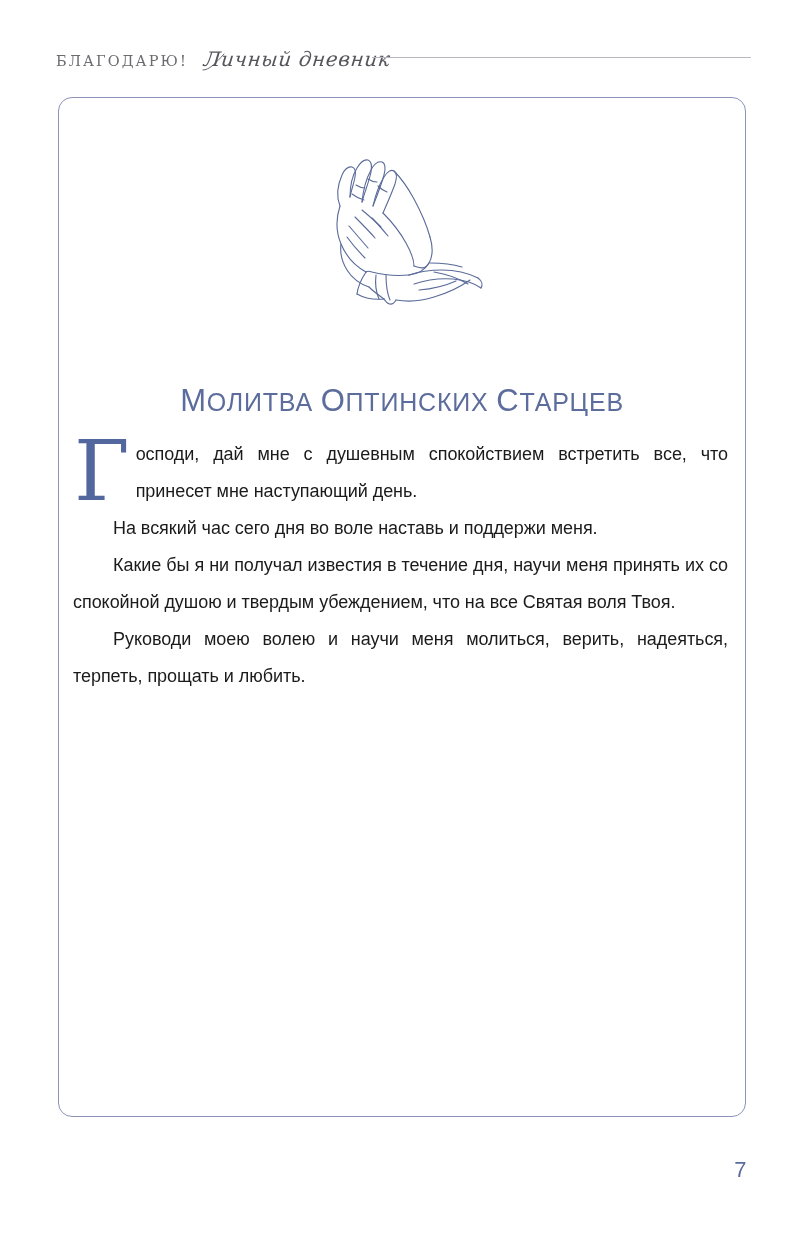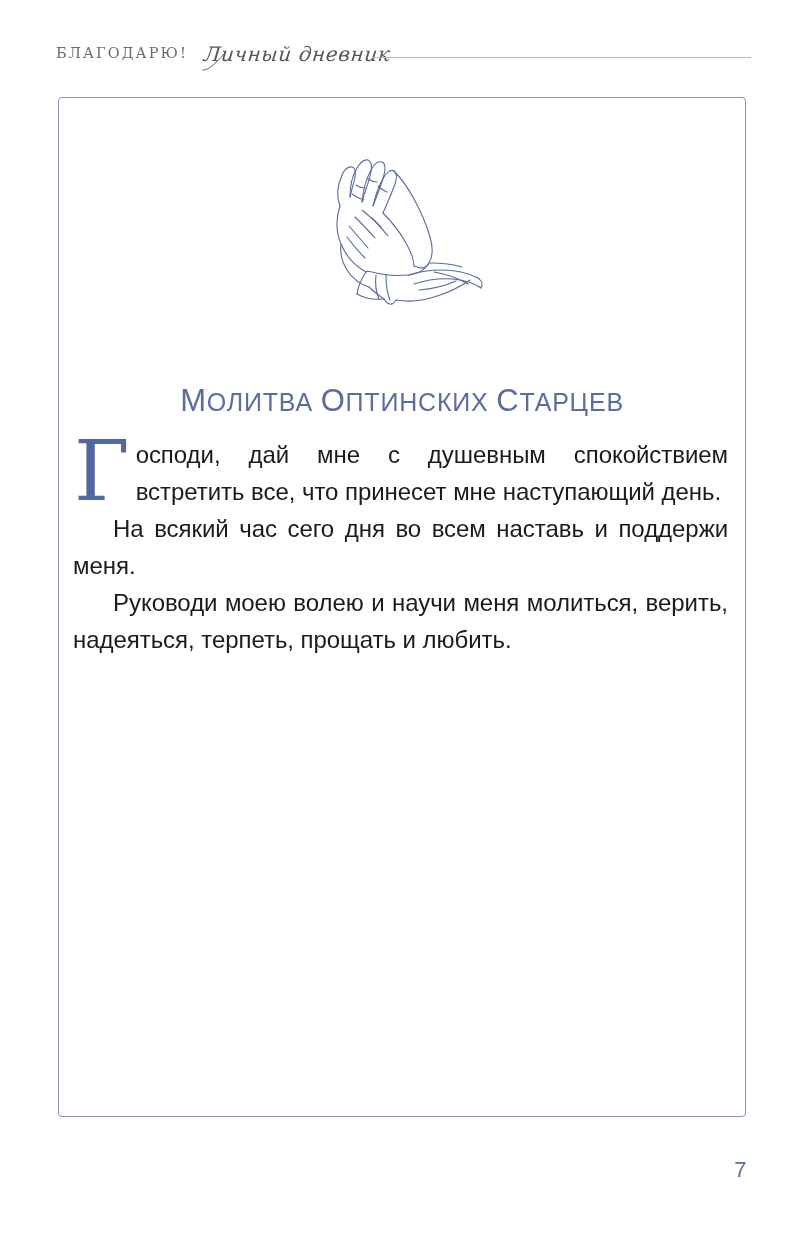--- a/index.html
+++ b/index.html
@@ -23,21 +23,21 @@
   }
 
   
   .runhead {
     position: absolute;
     left: 56px;
     top: 38px;
     right: 56px;
     height: 30px;
     display: flex;
-    align-items: center;
+    align-items: flex-end;
     gap: 0;
     white-space: nowrap;
   }
   .runhead-title {
     font-family: "DejaVu Serif", serif;
     font-size: 14.5px;
     letter-spacing: 2.1px;
     color: #6b6b70;
     line-height: 1;
   }
@@ -71,21 +71,21 @@
   }
 
   
   .card {
     position: absolute;
     left: 58px;
     top: 97px;
     width: 688px;
     height: 1020px;
     border: 1.2px solid #8b93b8;
-    border-radius: 4px;
+    border-radius: 14px;
     background: #ffffff;
     box-sizing: border-box;
   }
 
   
   .illustration {
     position: absolute;
     left: 50%;
     transform: translateX(-50%);
     top: 46px;
@@ -124,21 +124,21 @@
     line-height: 0.76;
     color: #53679f;
     margin: 4px 6px 0 0;
     padding-left: 1px;
   }
   p.para {
     margin: 0 0 0 0;
     text-indent: 40px;
     color: #1b1b1b;
     font-family: "Liberation Sans", sans-serif;
-    font-size: 24px;
+    font-size: 18px;
     line-height: 37px;
     text-align: justify;
     letter-spacing: -0.05px;
     hyphens: manual;
   }
   p.para.first { text-indent: 0; }
 
   
   .folio {
     position: absolute;
@@ -215,21 +215,22 @@
       </svg>
     </div>
 
     <h1 class="prayer-title">
       <span><span class="cap">М</span>ОЛИТВА <span class="cap">О</span>ПТИНСКИХ <span class="cap">С</span>ТАРЦЕВ</span>
     </h1>
 
     <div class="body-wrap">
       <span class="dropcap">Г</span>
       <p class="para first">осподи, дай мне с душевным спокойствием встретить все, что принесет мне наступающий день.</p>
-      <p class="para">На всякий час сего дня во всем наставь и поддержи меня.</p>
+      <p class="para">На всякий час сего дня во воле наставь и поддержи меня.</p>
+      <p class="para">Какие бы я ни получал известия в течение дня, научи меня принять их со спокойной душою и твердым убеждением, что на все Святая воля Твоя.</p>
       <p class="para">Руководи моею волею и научи меня молиться, верить, надеяться, терпеть, прощать и любить.</p>
     </div>
 
   </div>
 
   <div class="folio">7</div>
 
 </div>
 
 </body></html>

